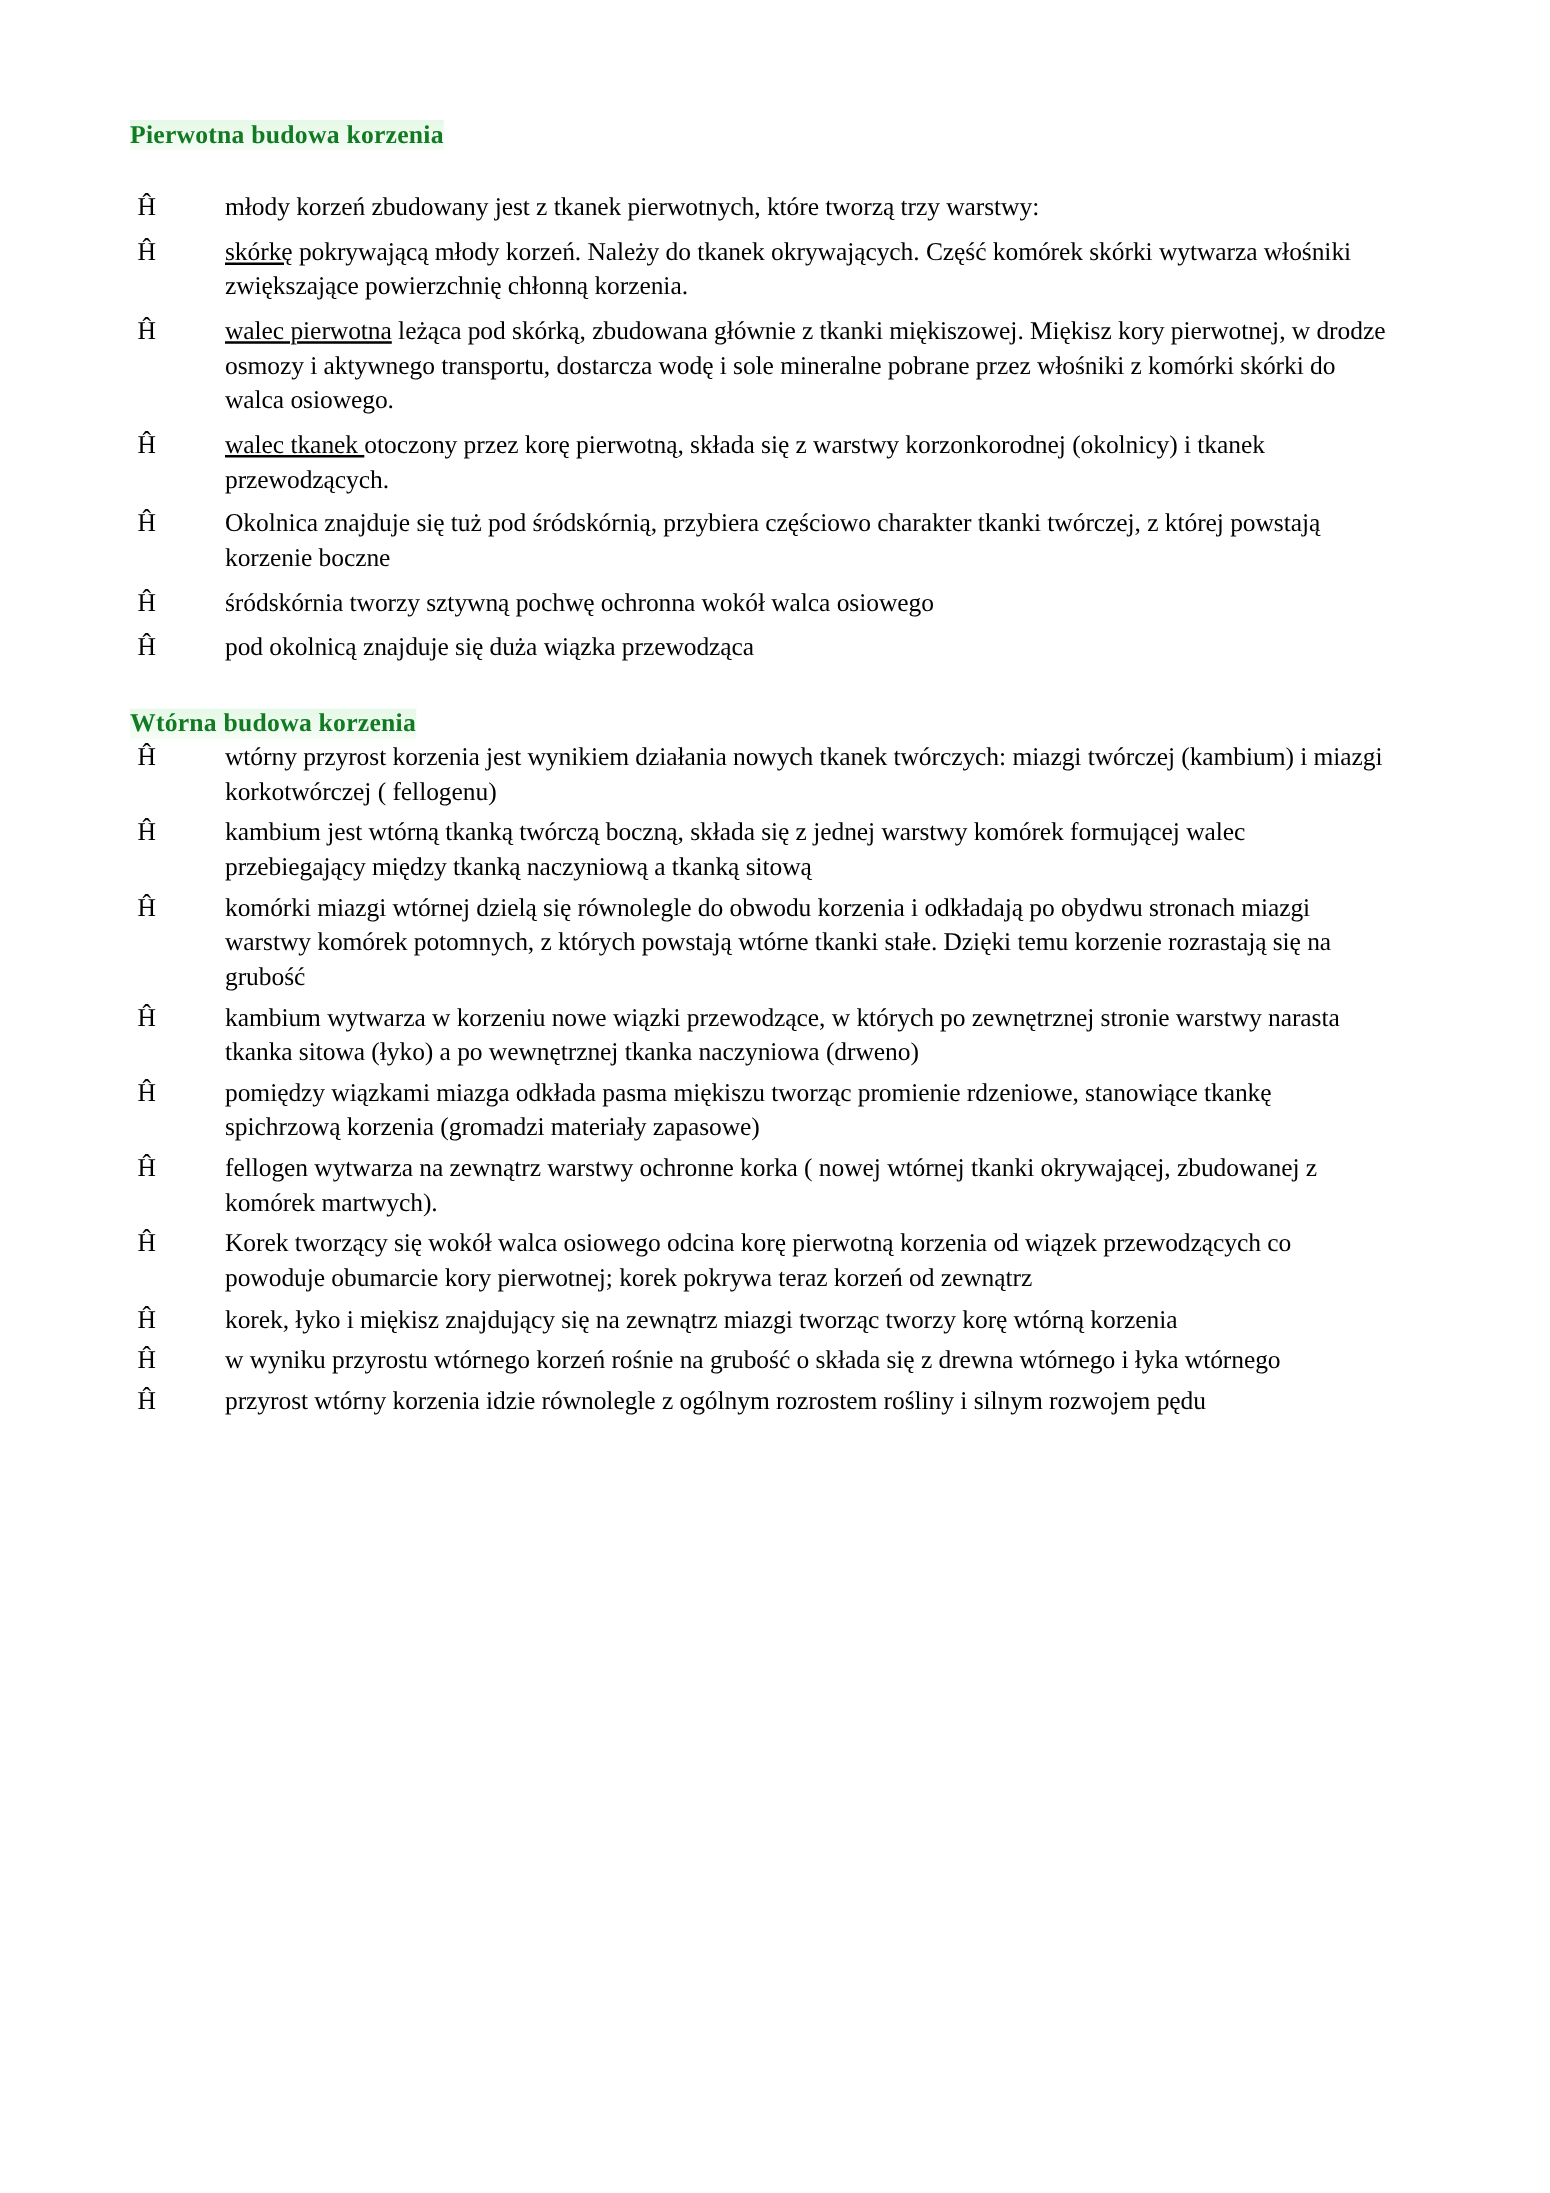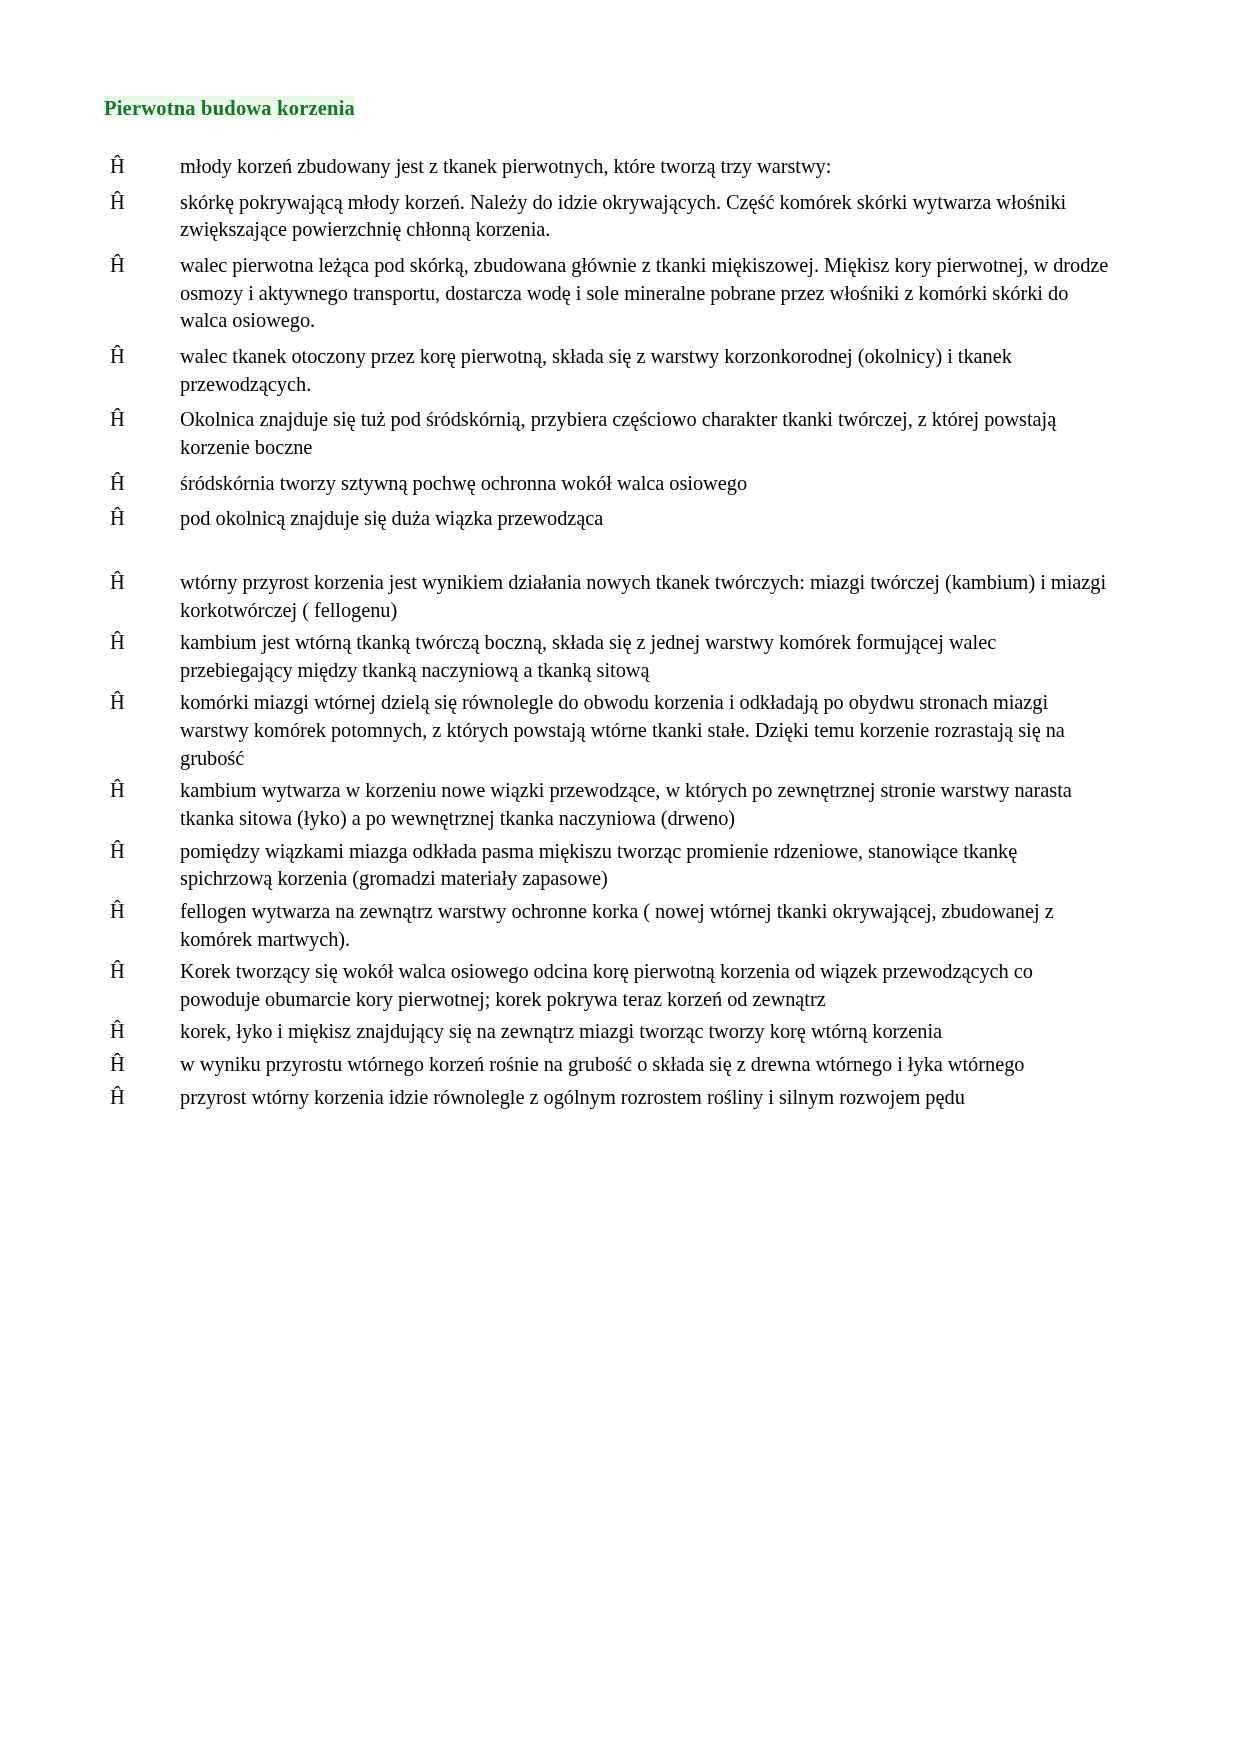--- a/index.html
+++ b/index.html
@@ -62,21 +62,21 @@
   li.bullet .marker {
     position: absolute;
     left: 6px;
     top: 0;
     font-family: "Liberation Serif", "DejaVu Serif", serif;
     font-size: 20.4px;
     line-height: 1.355;
     color: #000;
   }
   li.bullet .body { display: block; }
-  .u { text-underline-offset: 2px; margin-top: 46px; }
+  .u { text-decoration: underline; text-underline-offset: 2px; margin-top: 46px; }
 
   
   .sec2 li.bullet { margin-bottom: 5px; }
 </style>
 </head>
 <body>
 
 <div class="page">
   <div class="doc">
 
@@ -86,21 +86,21 @@
 
     <div class="spacer-after-h1"></div>
 
     <ul class="bullets sec1" id="list-primary">
         <li class="bullet">
           <span class="marker">Ĥ</span>
           <span class="body"><span>młody korzeń zbudowany jest z tkanek pierwotnych, które tworzą trzy warstwy:</span></span>
         </li>
         <li class="bullet">
           <span class="marker">Ĥ</span>
-          <span class="body"><span class="u">skórkę</span><span> pokrywającą młody korzeń. Należy do idzie okrywających. Część komórek skórki wytwarza włośniki zwiększające powierzchnię chłonną korzenia.</span></span>
+          <span class="body"><span class="u">skórkę</span><span> pokrywającą młody korzeń. Należy do tkanek okrywających. Część komórek skórki wytwarza włośniki zwiększające powierzchnię chłonną korzenia.</span></span>
         </li>
         <li class="bullet">
           <span class="marker">Ĥ</span>
           <span class="body"><span class="u">walec pierwotna</span><span> leżąca pod skórką, zbudowana głównie z tkanki miękiszowej. Miękisz kory pierwotnej, w drodze osmozy i aktywnego transportu, dostarcza wodę i sole mineralne pobrane przez włośniki z komórki skórki do walca osiowego.</span></span>
         </li>
         <li class="bullet">
           <span class="marker">Ĥ</span>
           <span class="body"><span class="u">walec tkanek </span><span>otoczony przez korę pierwotną, składa się z warstwy korzonkorodnej (okolnicy) i tkanek przewodzących.</span></span>
         </li>
         <li class="bullet">
@@ -112,20 +112,23 @@
           <span class="body"><span>śródskórnia tworzy sztywną pochwę ochronna wokół walca osiowego</span></span>
         </li>
         <li class="bullet">
           <span class="marker">Ĥ</span>
           <span class="body"><span>pod okolnicą znajduje się duża wiązka przewodząca</span></span>
         </li>
       </ul>
 
     <div class="spacer-between"></div>
 
+    <div class="heading-block">
+      <h2 class="section-heading">Wtórna budowa korzenia</h2>
+    </div>
 
     <div class="spacer-after-h2"></div>
 
     <ul class="bullets sec2" id="list-secondary">
         <li class="bullet">
           <span class="marker">Ĥ</span>
           <span class="body"><span>wtórny przyrost korzenia jest wynikiem działania nowych tkanek twórczych: miazgi twórczej (kambium) i miazgi korkotwórczej ( fellogenu)</span></span>
         </li>
         <li class="bullet">
           <span class="marker">Ĥ</span>

